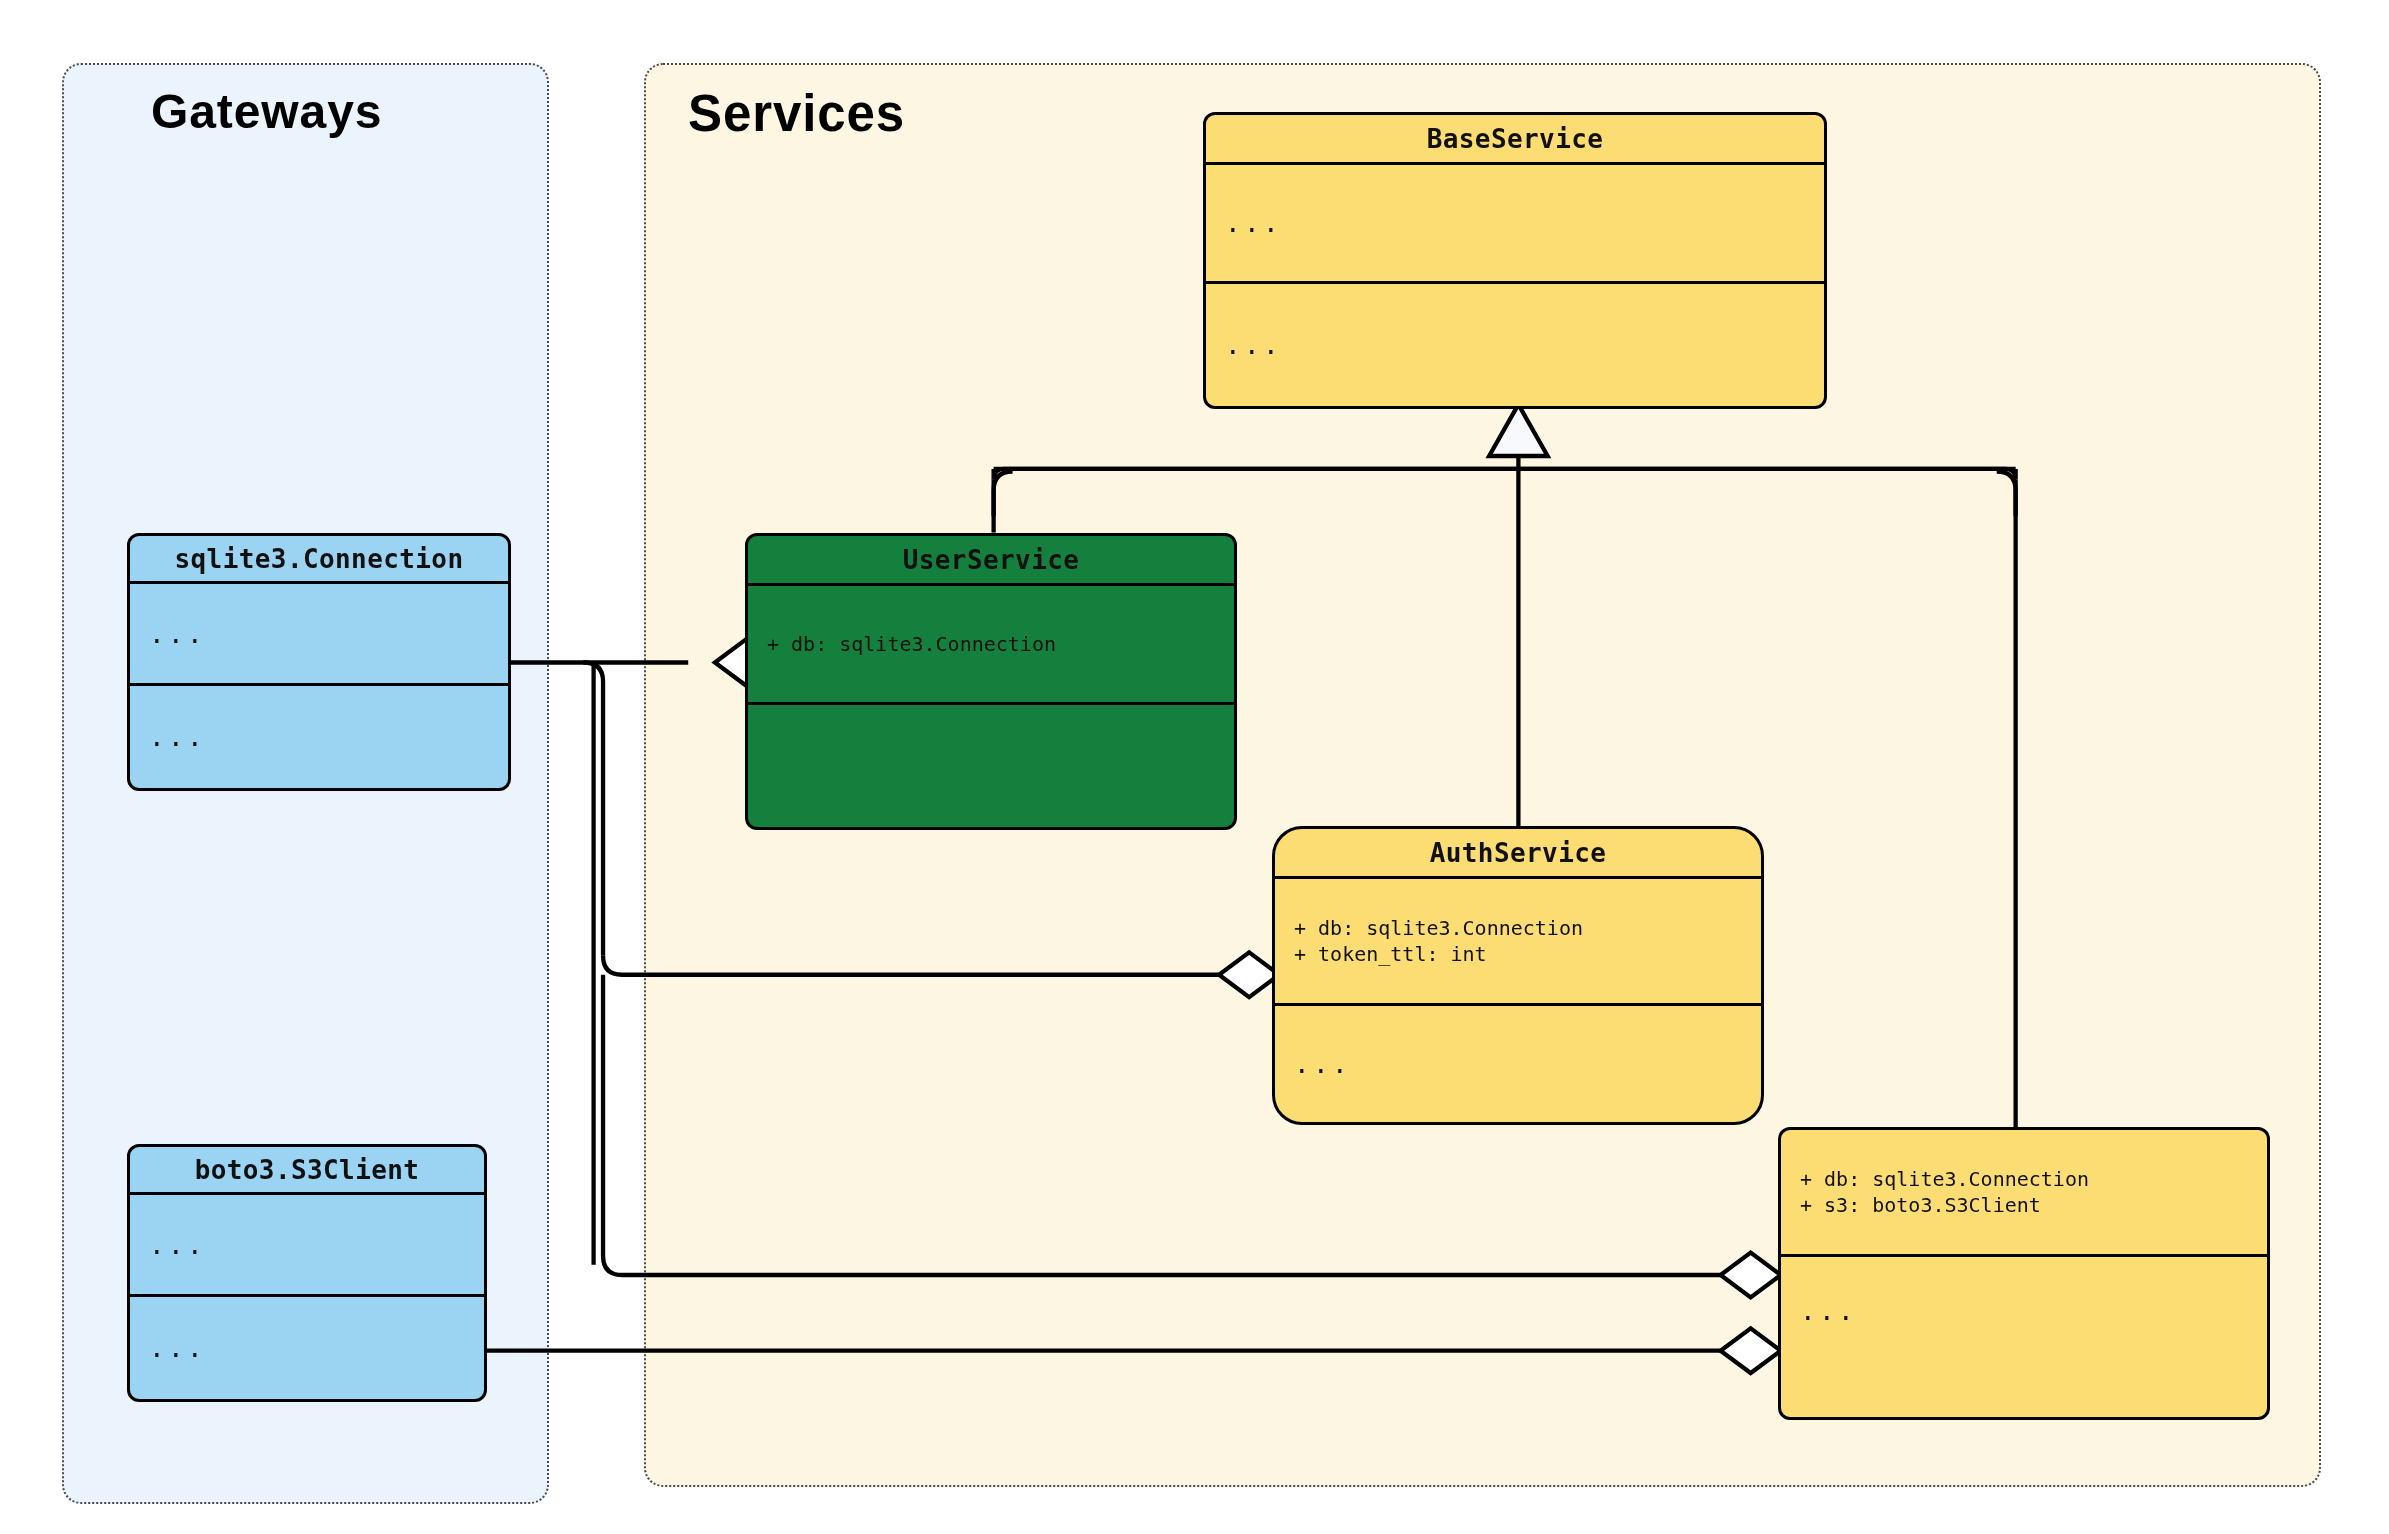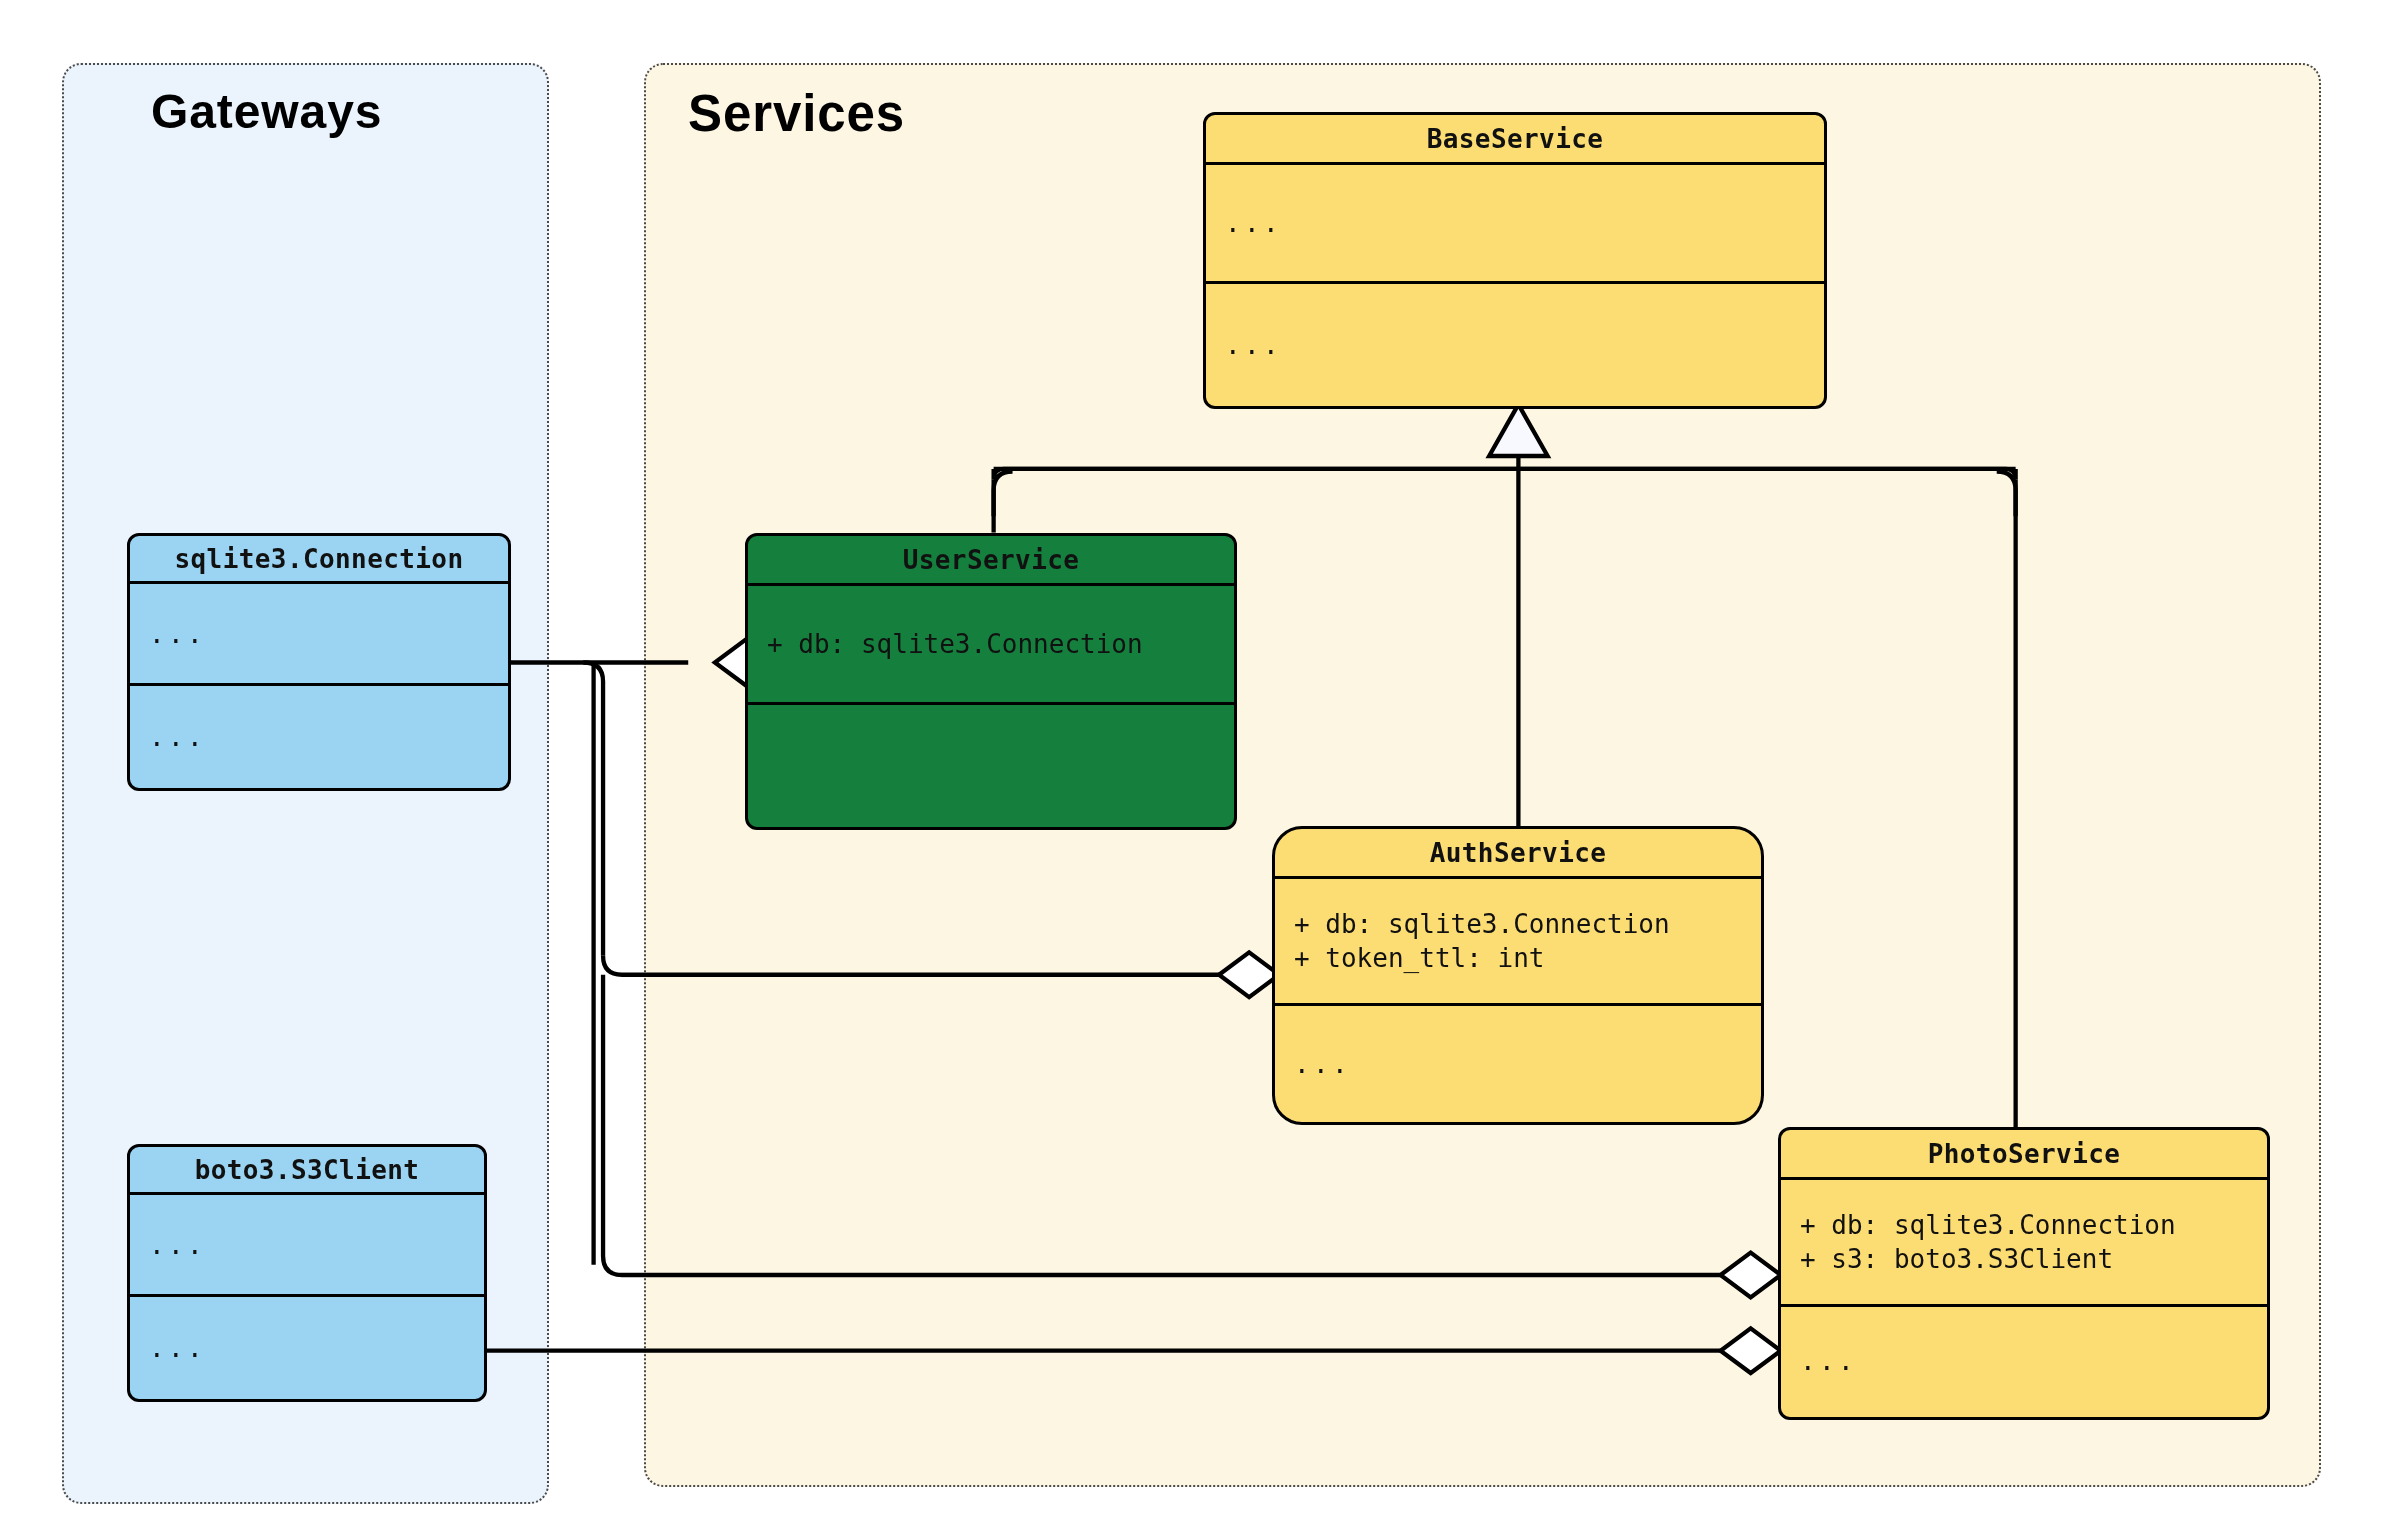--- a/index.html
+++ b/index.html
@@ -9,21 +9,21 @@
   .pkg{position:absolute;border:2.6px dotted #4a4a4a;border-radius:19px;box-sizing:border-box;}
   .pkg-title{position:absolute;font-weight:bold;color:#000;letter-spacing:0.9px;
              font-family:Liberation Sans, sans-serif;white-space:nowrap;}
   .node{position:absolute;box-sizing:border-box;border:3.4px solid #000;border-radius:12px;
         overflow:hidden;z-index:5;}
   .nrow{box-sizing:border-box;width:100%;display:flex;align-items:center;}
   .ntitle{justify-content:center;font-weight:bold;font-size:26px;color:#111;
           letter-spacing:0.4px;border-bottom:3.4px solid #000;}
   .nbody{border-bottom:3.4px solid #000;}
   .nlast{border-bottom:none;}
-  .attrs{padding-left:19px;font-size:26px;color:#111;line-height:1.32;white-space:pre;}
+  .attrs{padding-left:19px;font-size:20px;color:#111;line-height:1.32;white-space:pre;}
   .dots{padding-left:19px;font-size:26px;color:#111;letter-spacing:3.4px;}
   svg#wires{position:absolute;left:0;top:0;width:2389px;height:1534px;
             pointer-events:none;z-index:2;}
   svg#wires path,svg#wires line{fill:none;stroke:#000;stroke-width:5;}
   .dia{fill:#ffffff;stroke:#000;stroke-width:5;}
   .tri{fill:#f8f8ff;stroke:#000;stroke-width:5;}
 </style>
 </head>
 <body>
 
@@ -91,20 +91,19 @@
   </div>
 
   <div class="node" style="left:1272px;top:826px;width:492px;height:299px;background:#fcdd74;border-radius:30px;">
     <div class="nrow ntitle" style="height:50px;">AuthService</div>
     <div class="nrow nbody attrs" style="height:127px;"><span>+ db: sqlite3.Connection
 + token_ttl: int</span></div>
     <div class="nrow nlast dots" style="height:115px;">...</div>
   </div>
 
   <div class="node" style="left:1778px;top:1127px;width:492px;height:293px;background:#fcdd74;">
-    <div class="nrow ntitle" style="height:50px;">PhotoService</div>
     <div class="nrow nbody attrs" style="height:127px;"><span>+ db: sqlite3.Connection
 + s3: boto3.S3Client</span></div>
     <div class="nrow nlast dots" style="height:108px;">...</div>
   </div>
 
 </div>
 
 
 </body></html>

